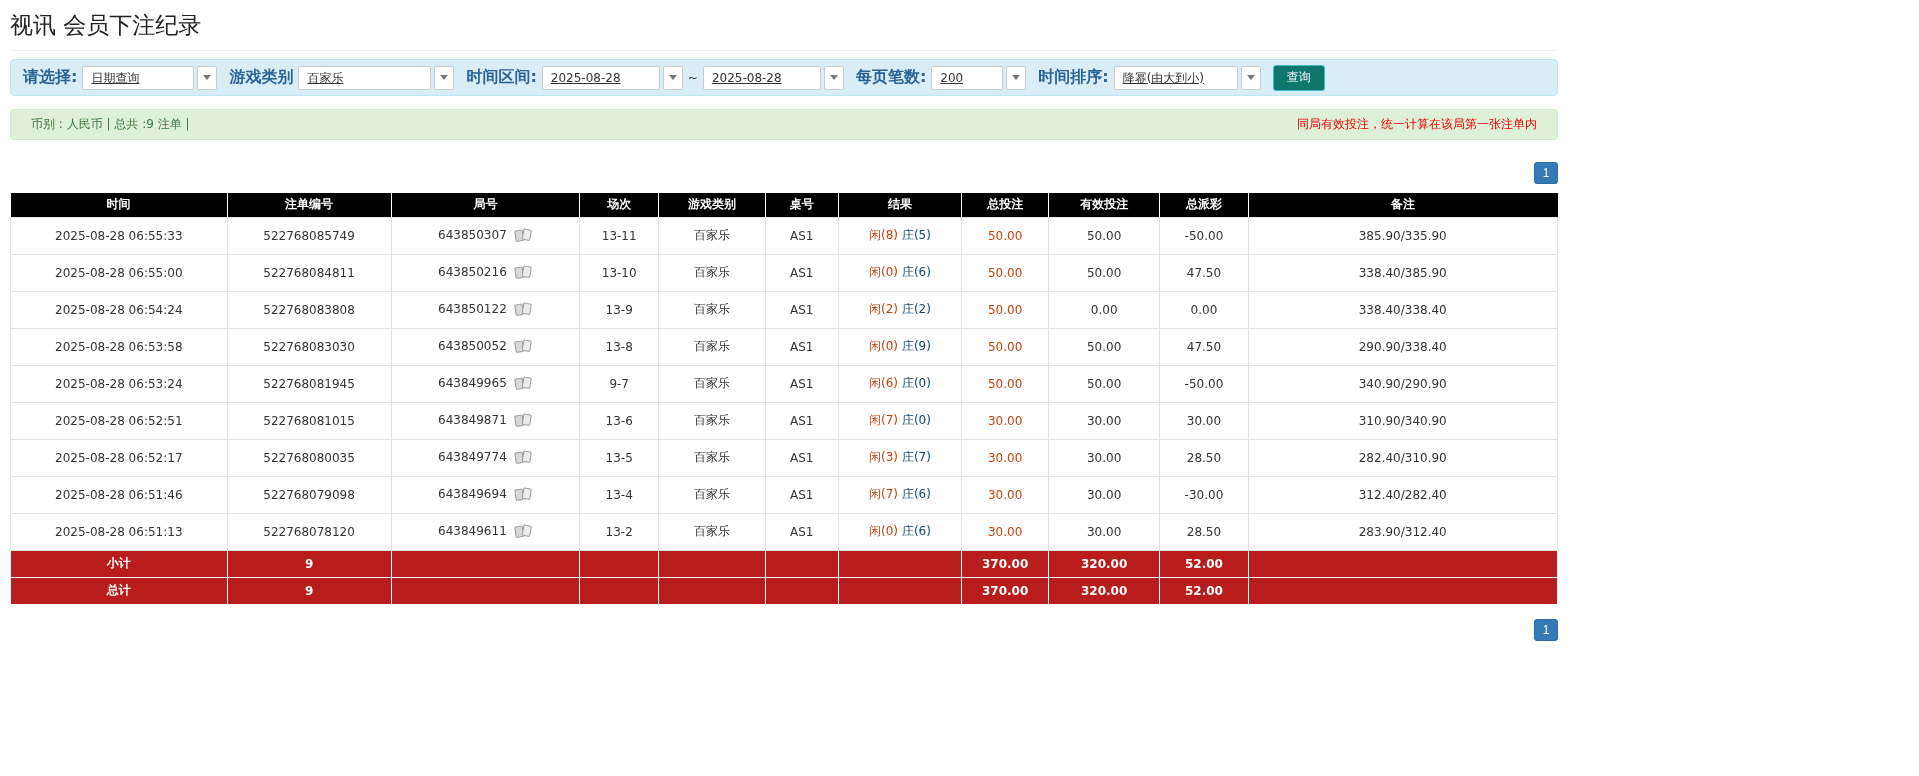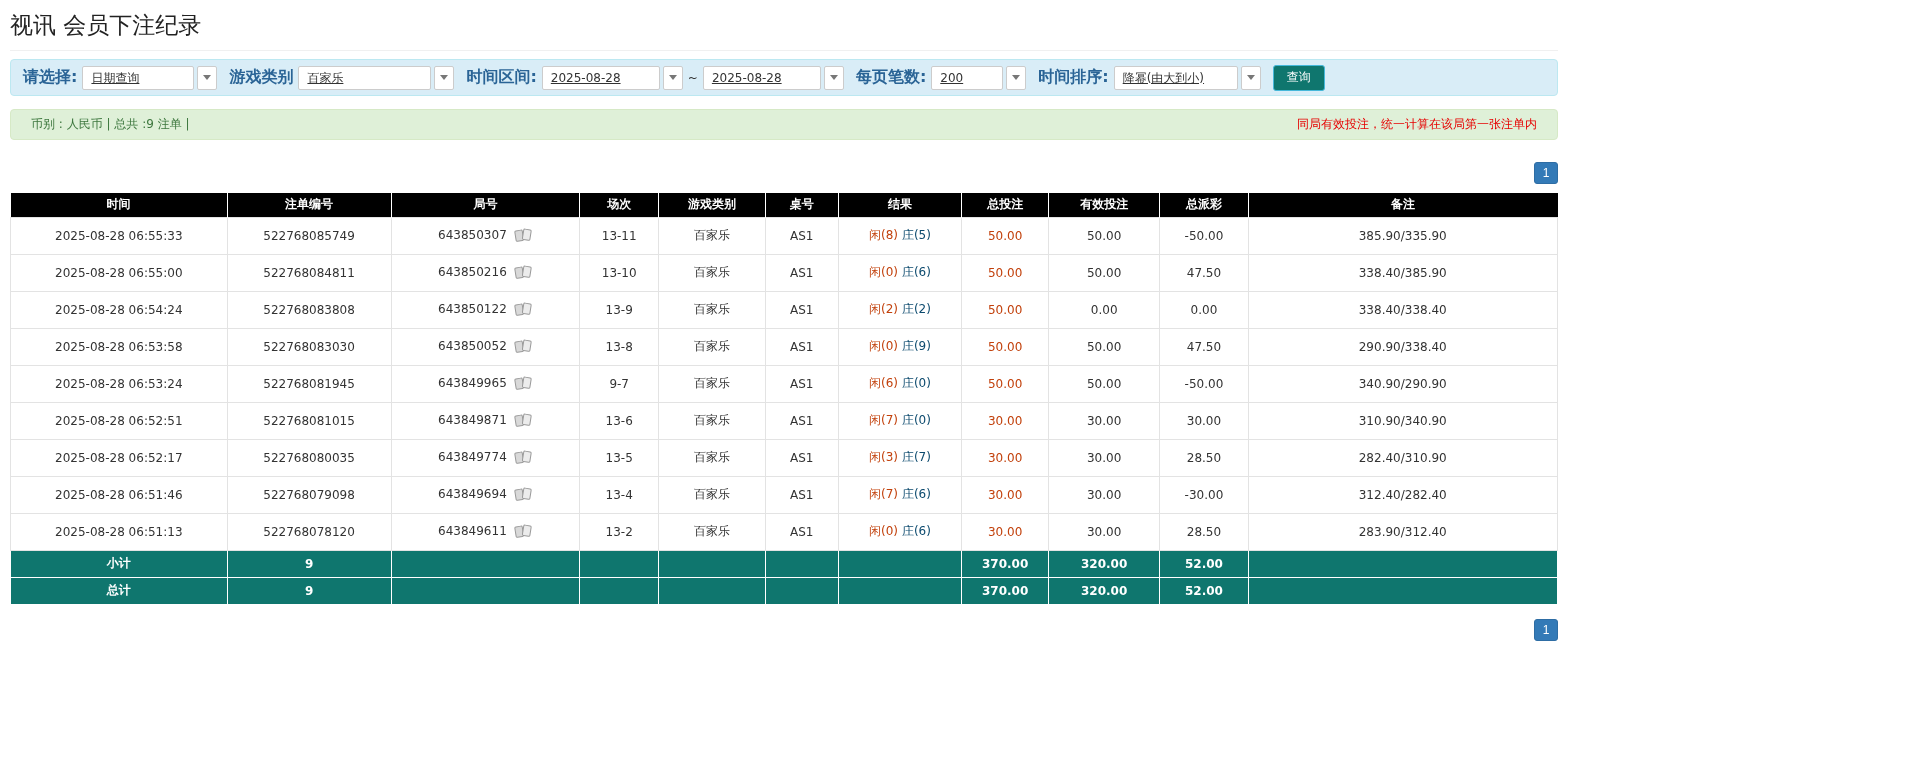--- a/index.html
+++ b/index.html
@@ -142,21 +142,21 @@
   tbody tr.data-row td {
     background: #fff;
     border: 1px solid #e3e3e3;
     height: 37px;
     text-align: center;
     font-size: 12px;
     color: #333;
     overflow: hidden;
   }
   tbody tr.summary td {
-    background: #0f766e;
+    background: #b91c1c;
     color: #fff;
     font-weight: bold;
     border: 1px solid #fff;
     height: 27px;
     text-align: center;
     font-size: 12px;
   }
   .blue { color: #c2410c; }
   .red  { color: #0c4a6e; }
   .link { cursor: pointer; }

